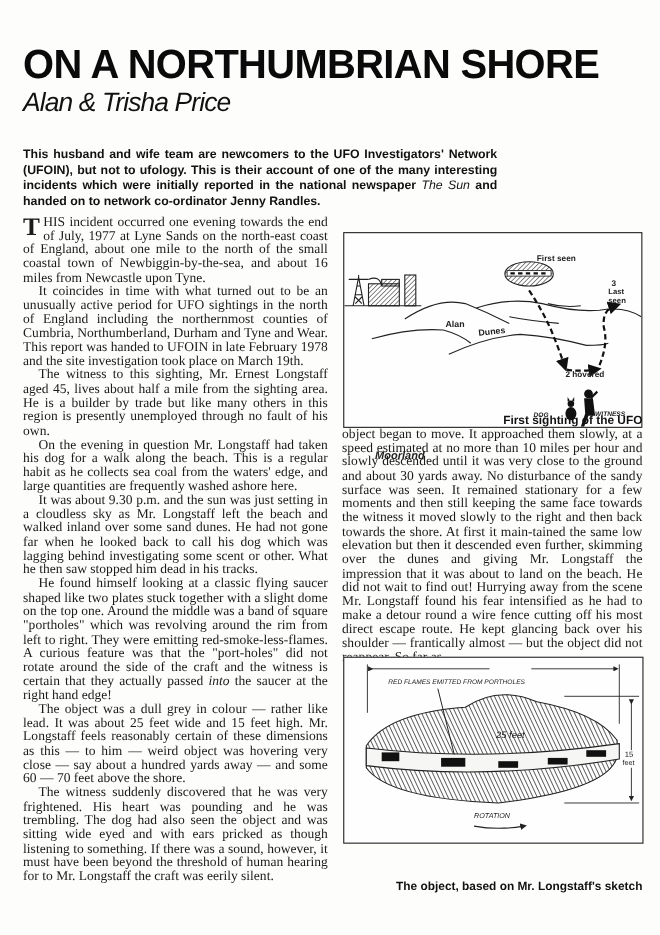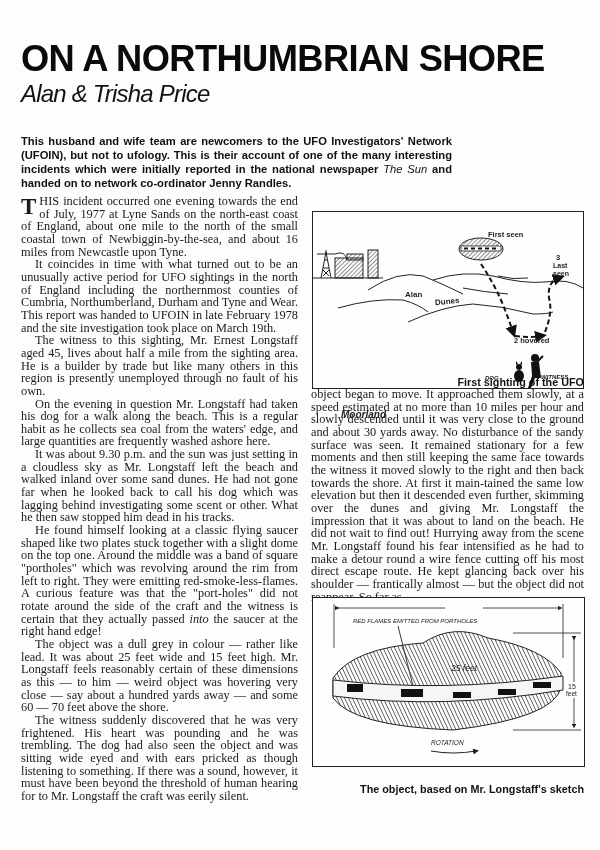--- a/index.html
+++ b/index.html
@@ -41,21 +41,21 @@
     position:absolute; border:1.5px solid #222; background:#fefefe;
   }
   .fig1 { left:312px; top:211px; width:270px; height:176px;font-weight:bold; }
   .fig2 { left:312px; top:597px; width:271px; height:168px; }
   .fig svg { position:absolute; left:0; top:0; width:100%; height:100%; }
   .caption {
     position:absolute; font-family:"Liberation Sans", sans-serif; font-weight:bold;
     font-size:10.8px; color:#111; text-align:right; white-space:nowrap;
   }
   .cap1 { left:312px; width:272px; top:376px; }
-  .cap2 { left:312px; width:272px; top:783px; }
+  .cap2 { left:312px; width:272px; top:800px; }
   .fig-label {
     position:absolute; font-family:"Liberation Sans", sans-serif; color:#222; white-space:nowrap;
     line-height:1;
   }
   .hand { font-style:italic; }
 </style>
 </head>
 <body>
 
 <h1 class="title">ON A NORTHUMBRIAN SHORE</h1>

